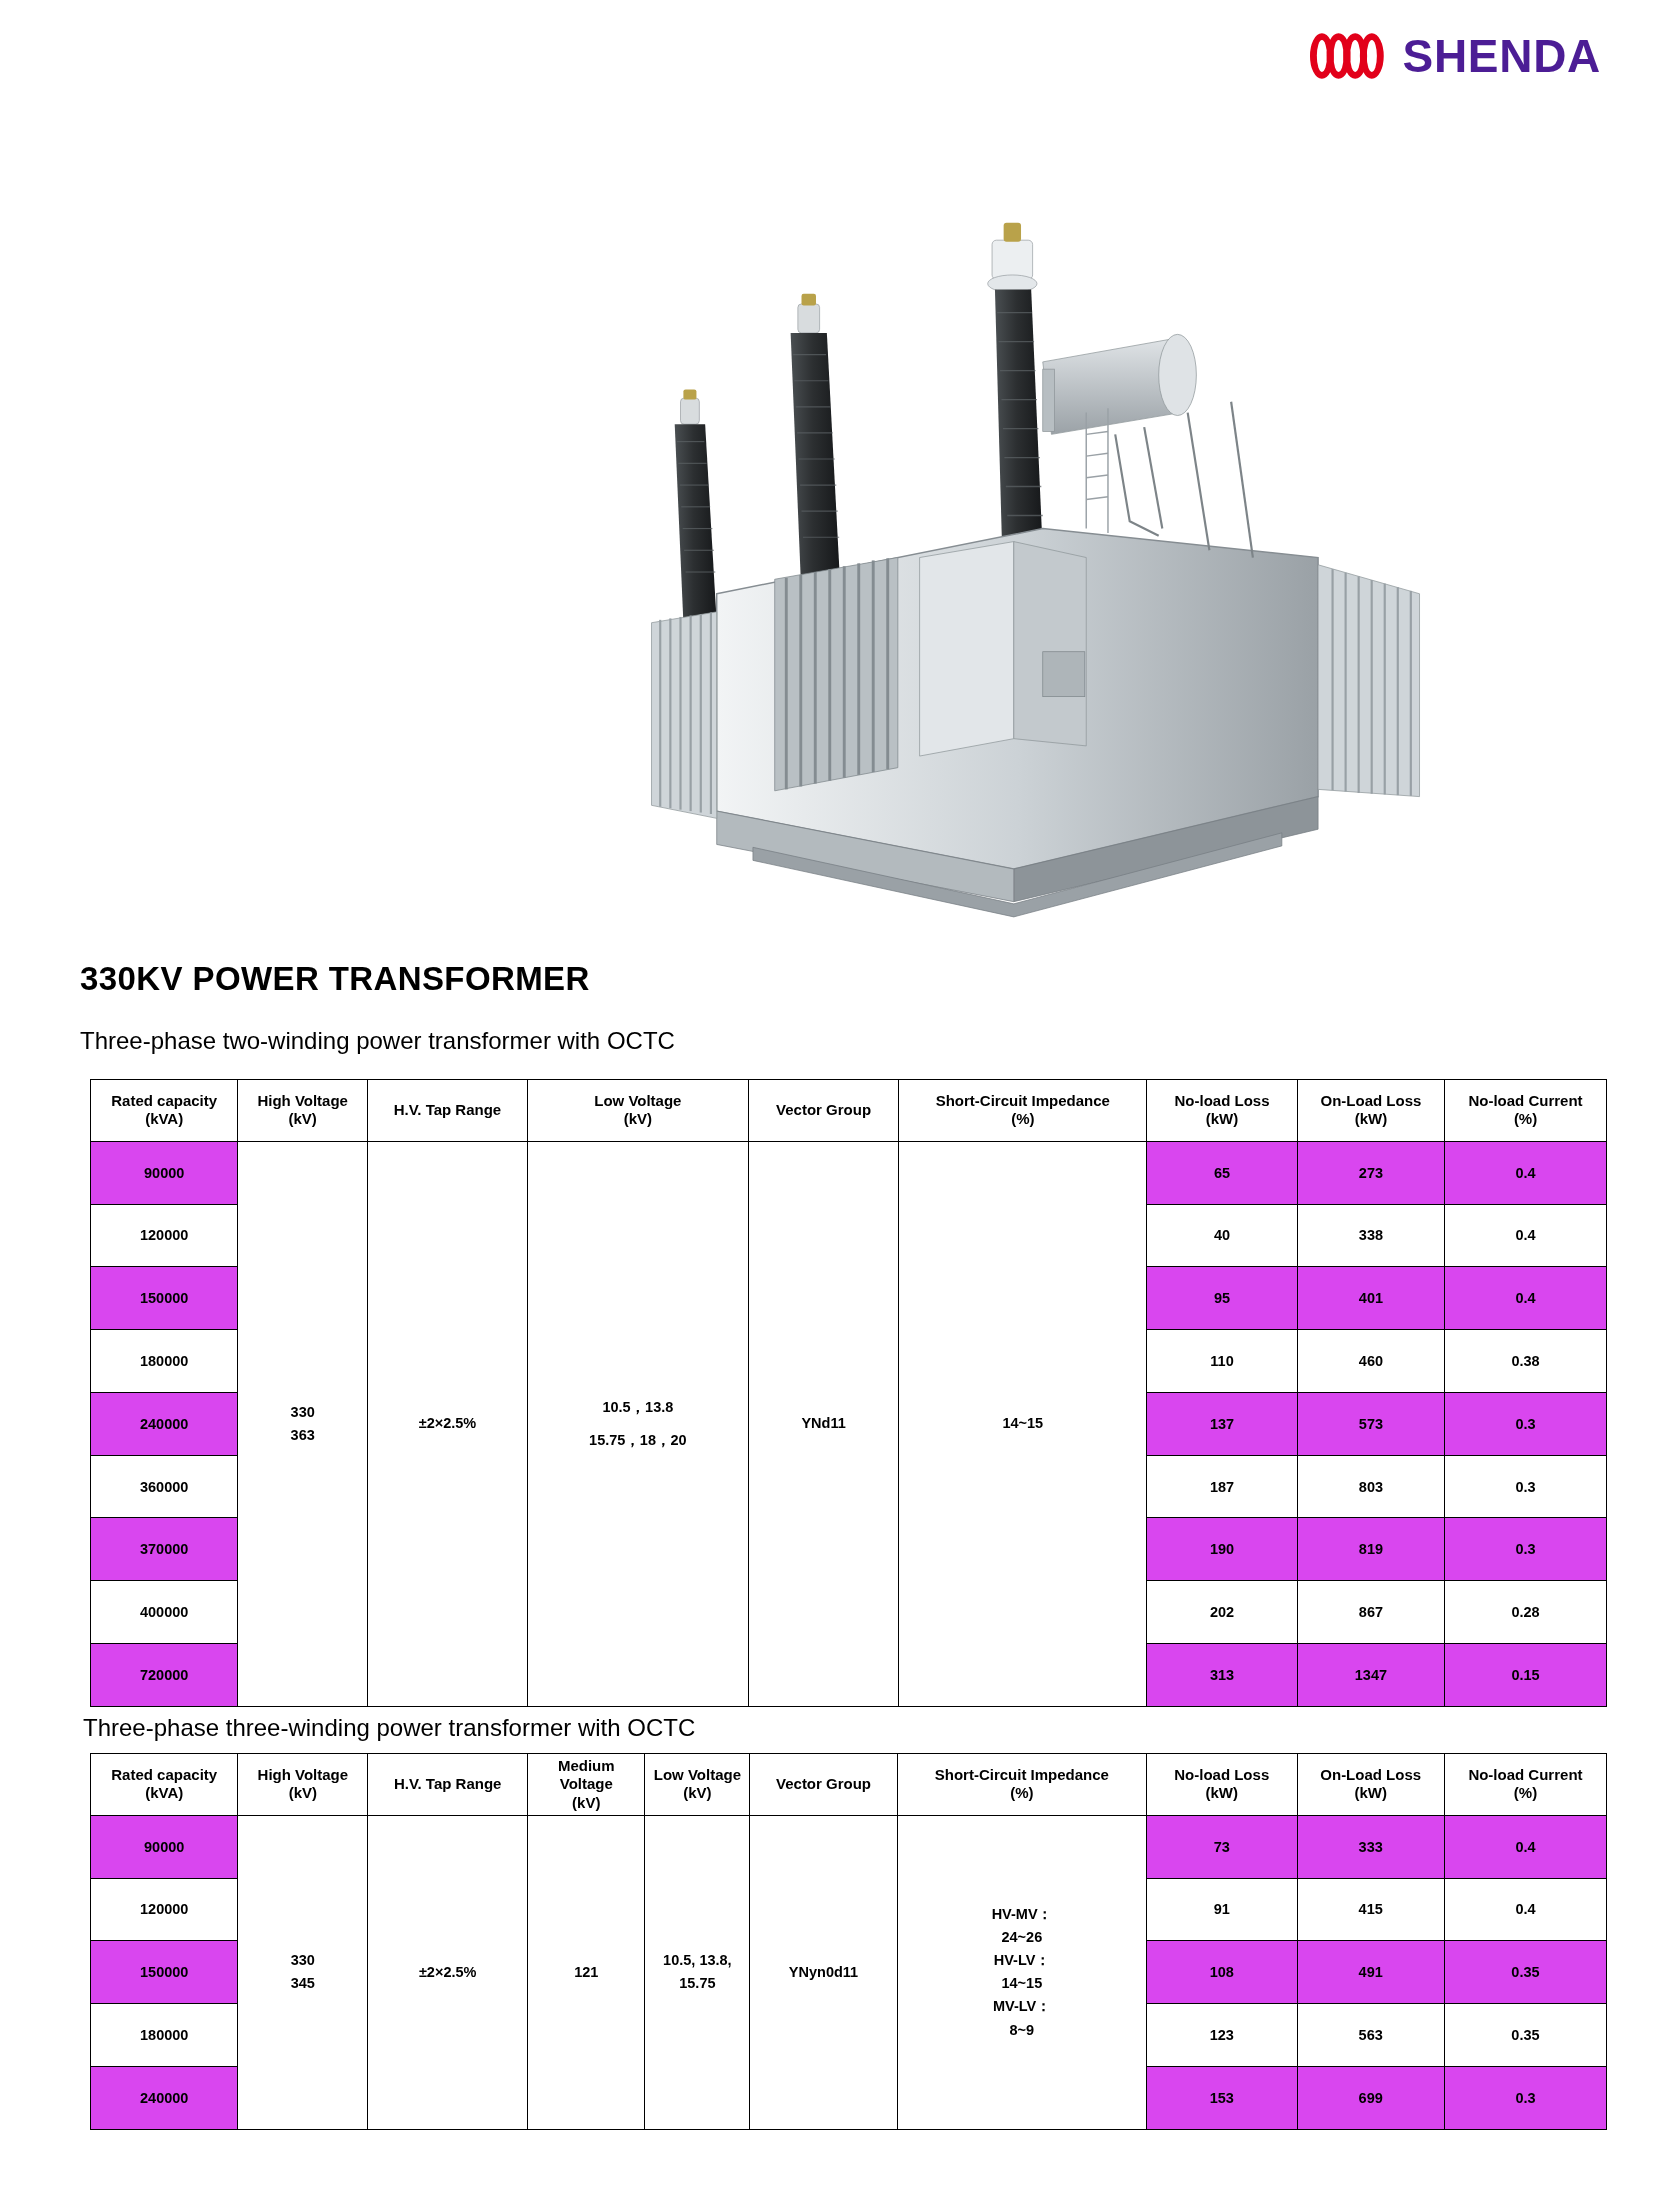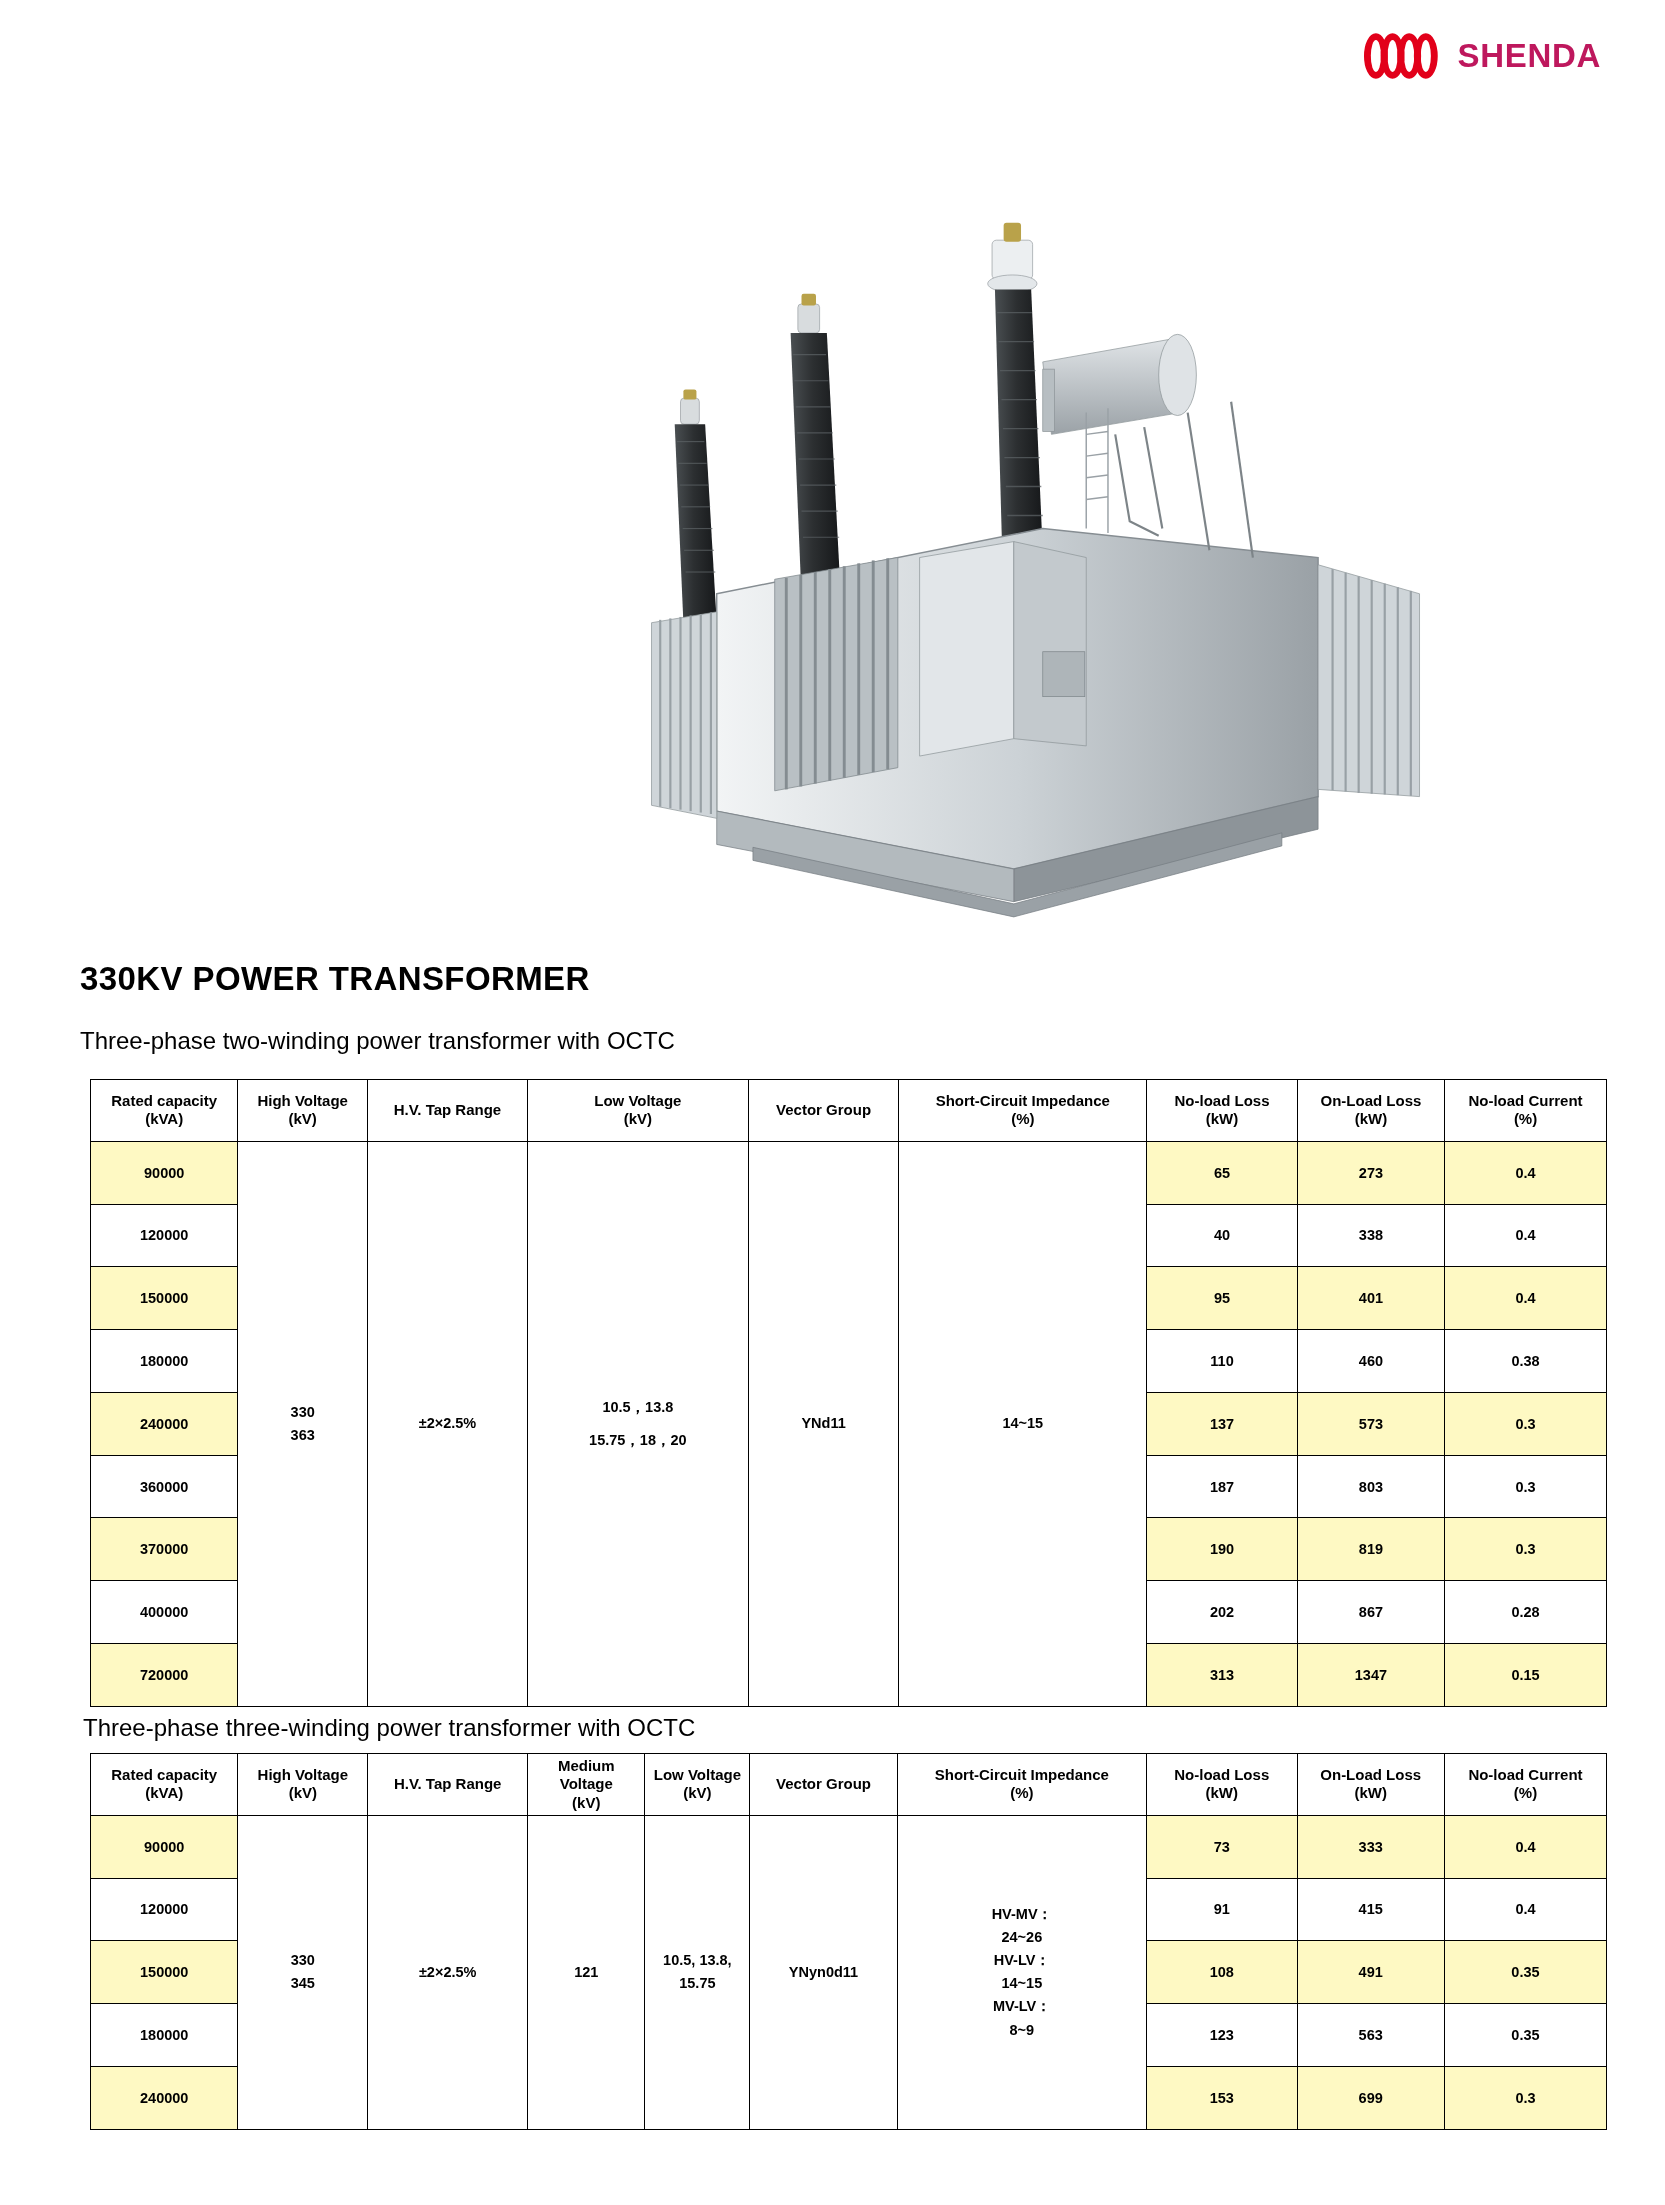--- a/index.html
+++ b/index.html
@@ -25,23 +25,23 @@
     align-items: center;
     gap: 16px;
   }
   .logo-mark {
     width: 81px;
     height: 54px;
     position: relative;
   }
   .logo-mark svg { display: block; }
   .logo-text {
-    font-size: 33px;
+    font-size: 46px;
     font-weight: bold;
-    color: #be185d;
+    color: #4c1d95;
     letter-spacing: 0.7px;
     font-family: "Liberation Sans", sans-serif;
   }
 
   
   .hero {
     position: absolute;
     top: 217px;
     left: 608px;
     width: 913px;
@@ -98,21 +98,21 @@
     padding: 2.9px 1.4px;
   }
   table.spec thead th {
     height: 55px;
     font-size: 15px;
     line-height: 1.22;
   }
   table.spec tbody td {
     height: 56px;
   }
-  .row-hl td { background: #fef9c3; }
+  .row-hl td { background: #d946ef; }
   .row-hl td.merged-cell { background: #ffffff; }
   td.merged-cell {
     background: #ffffff;
     font-size: 16px;
     line-height: 1.6;
   }
   td.cap { font-size: 15px; }
   .imped-cell {
     line-height: 1.55;
     font-size: 15px;

